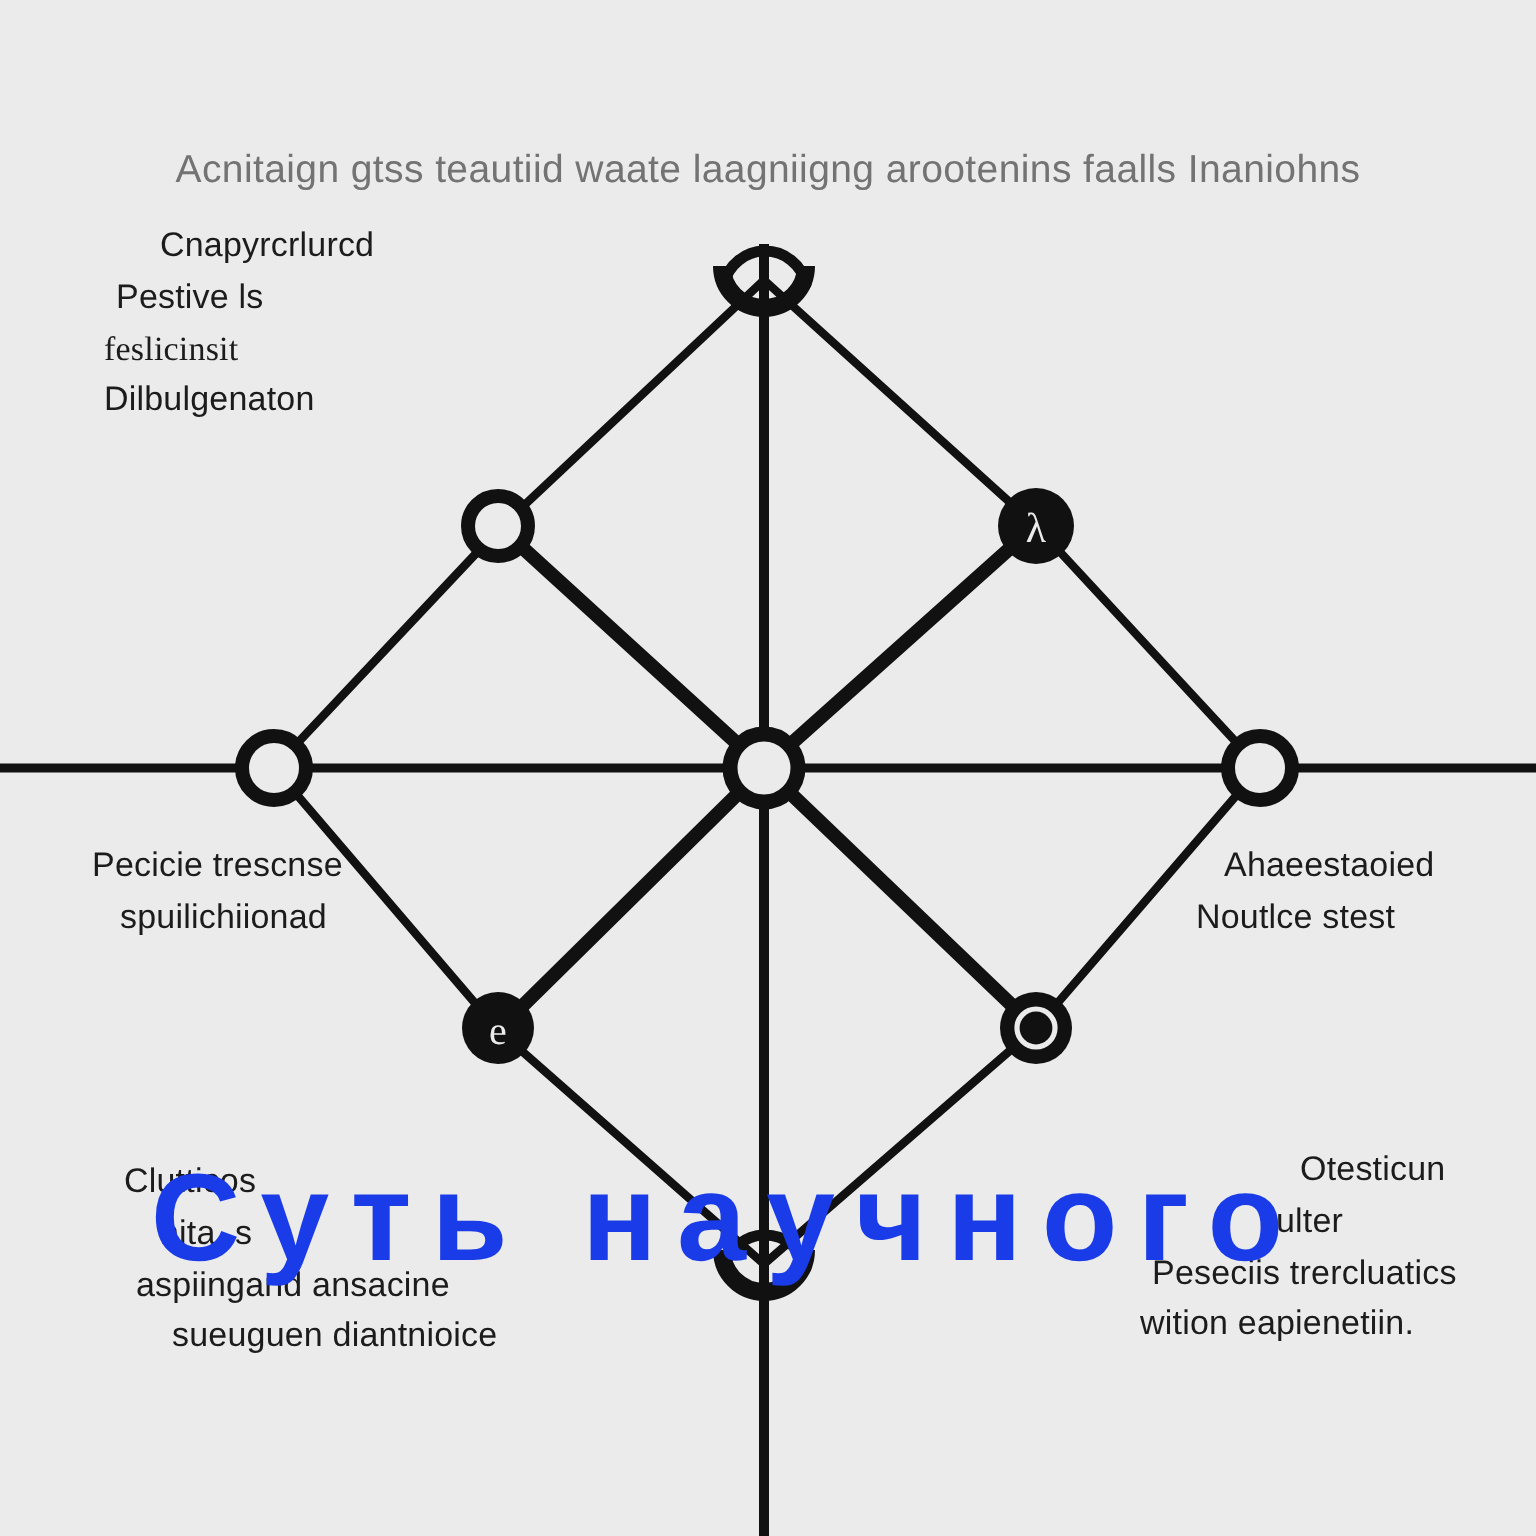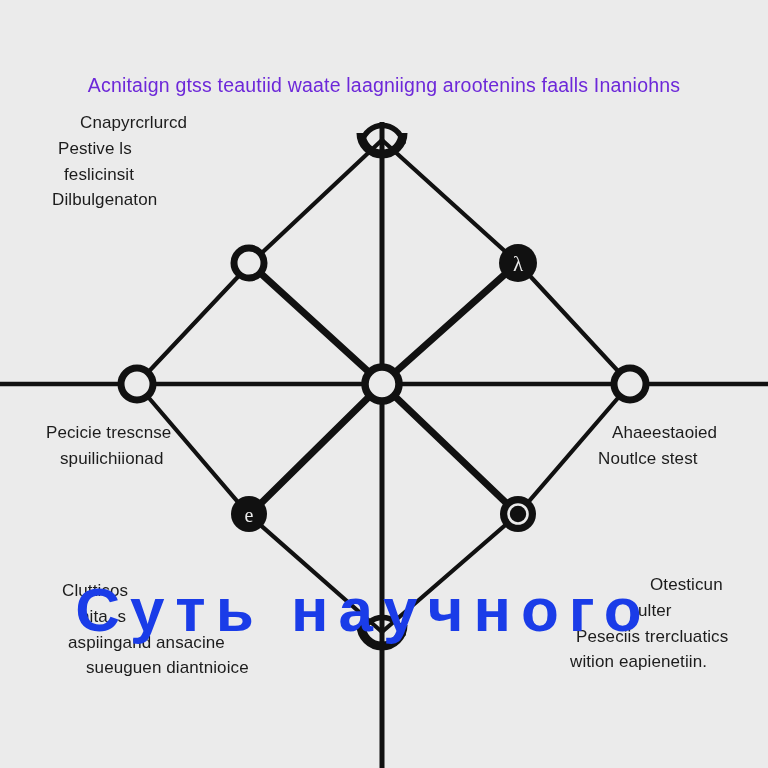--- a/index.html
+++ b/index.html
@@ -36,33 +36,33 @@
   .txt-line {
     display: block;
   }
   #headline {
     position: absolute;
     left: 0;
     top: 74px;
     width: 768px;
     text-align: center;
     font-size: 19.5px;
-    color: #6d28d9;
+    color: #737373;
     letter-spacing: 0.2px;
     white-space: nowrap;
   }
   #block-tl {
     left: 52px;
     top: 110px;
     text-align: left;
   }
   #block-tl .l1 { margin-left: 28px; }
   #block-tl .l2 { margin-left: 28px; }
   #block-tl .l3 { margin-left: 6px; }
-  #block-tl .l4 { margin-left: 12px; }
+  #block-tl .l4 { margin-left: 0; font-family: Liberation Serif, serif; }
   #block-tl .l5 { margin-left: 0px; }
 
   #block-tr {
     left: 534px;
     top: 110px;
     text-align: left;
   }
   #block-tr .l1 { margin-left: 6px; }
   #block-tr .l2 { margin-left: 4px; }
   #block-tr .l3 { margin-left: 32px; }

